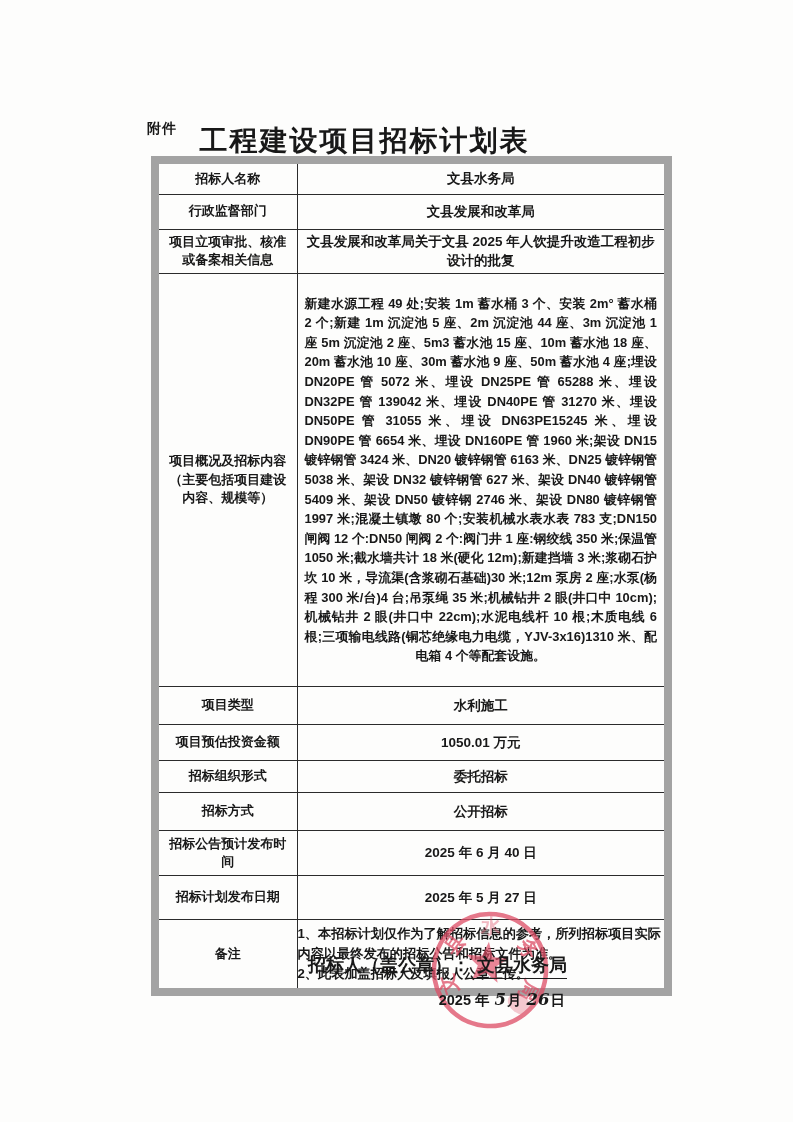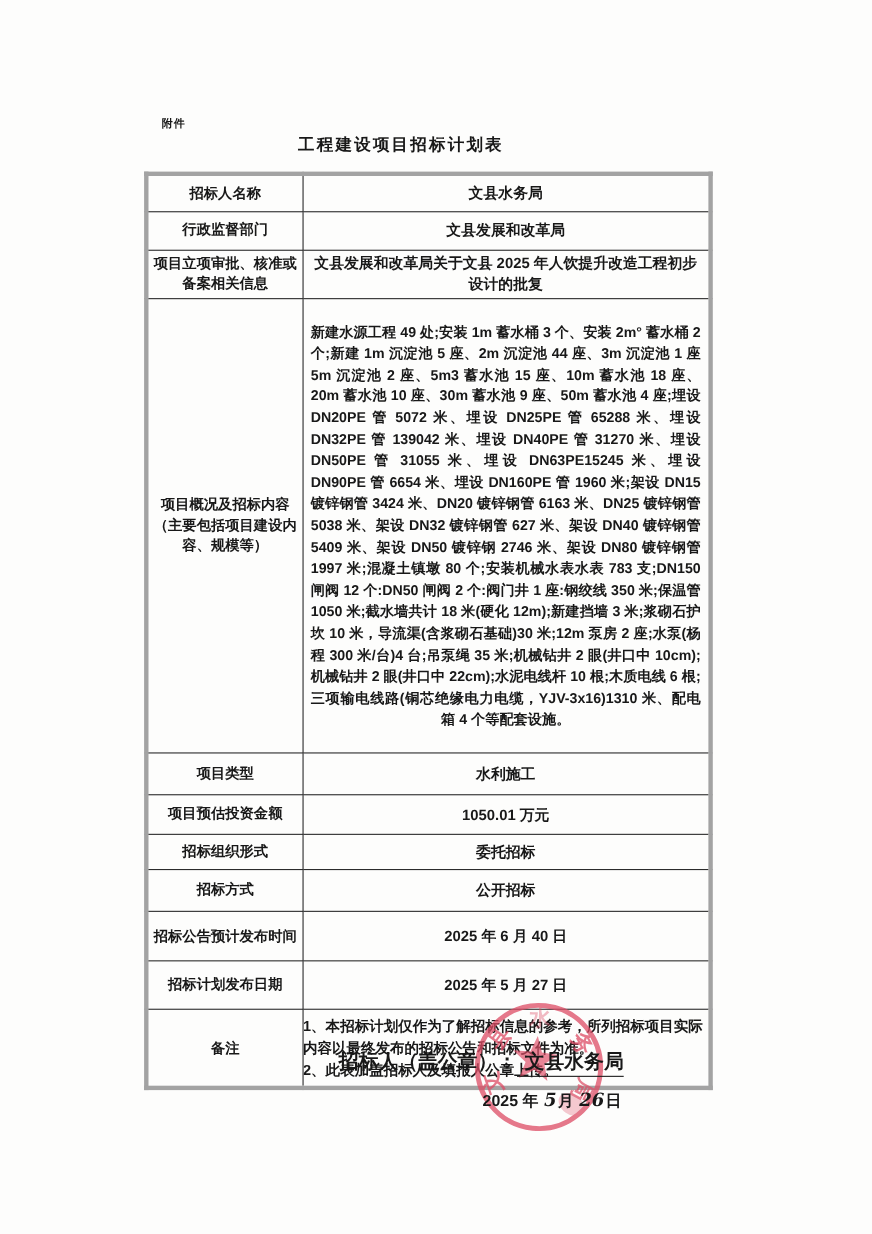--- a/index.html
+++ b/index.html
@@ -1,26 +1,26 @@
 <!DOCTYPE html>
 <html><head>
 <meta charset="utf-8">
 <style>
   html,body { margin:0; padding:0; background:#ffffff; }
   .page {
     position:relative; width:793px; height:1122px; margin:0 auto;
     background:#fdfdfc; color:#181818; overflow:hidden;
     font-family:"Liberation Sans", sans-serif;
   }
-  .attachment { position:absolute; left:147px; top:105px; font-size:10px; font-weight:700; letter-spacing:1px;font-family:Liberation Mono, monospace; }
+  .attachment { position:absolute; left:147px; top:120px; font-size:14px; font-weight:700; letter-spacing:1px;font-family:Liberation Mono, monospace; }
   .doc-title { position:absolute; left:108px; top:122px; width:513px; text-align:center;
-    font-size:15px; font-weight:700; letter-spacing:2px; }
+    font-size:28px; font-weight:700; letter-spacing:2px; }
   table.form {
-    position:absolute; left:131px; top:156px; width:513px;
-    border-collapse:collapse; table-layout:fixed; border:4px solid #a3a3a3;
+    position:absolute; left:151px; top:156px; width:513px;
+    border-collapse:collapse; table-layout:fixed; border:8px solid #a3a3a3;
   }
   table.form td { border:1.2px solid #2b2b2b; vertical-align:middle; overflow:hidden; }
   td.lbl { width:142px; text-align:center; font-weight:700; font-size:13px; line-height:1.4; padding:2px 4px; }
   td.val { text-align:center; font-weight:600; font-size:13.5px; line-height:1.45; padding:2px 8px; }
   td.val-desc {
     text-align:justify; text-align-last:center; font-weight:600;
     font-size:12.9px; line-height:19.6px; padding:20px 7px; vertical-align:middle;
   }
   td.val-notes { text-align:left; font-weight:600; font-size:13.2px; line-height:20px; padding:4px 0; vertical-align:middle; }
   tr.r0{height:34px} tr.r1{height:38px} tr.r2{height:35px} tr.r3{height:39px}

